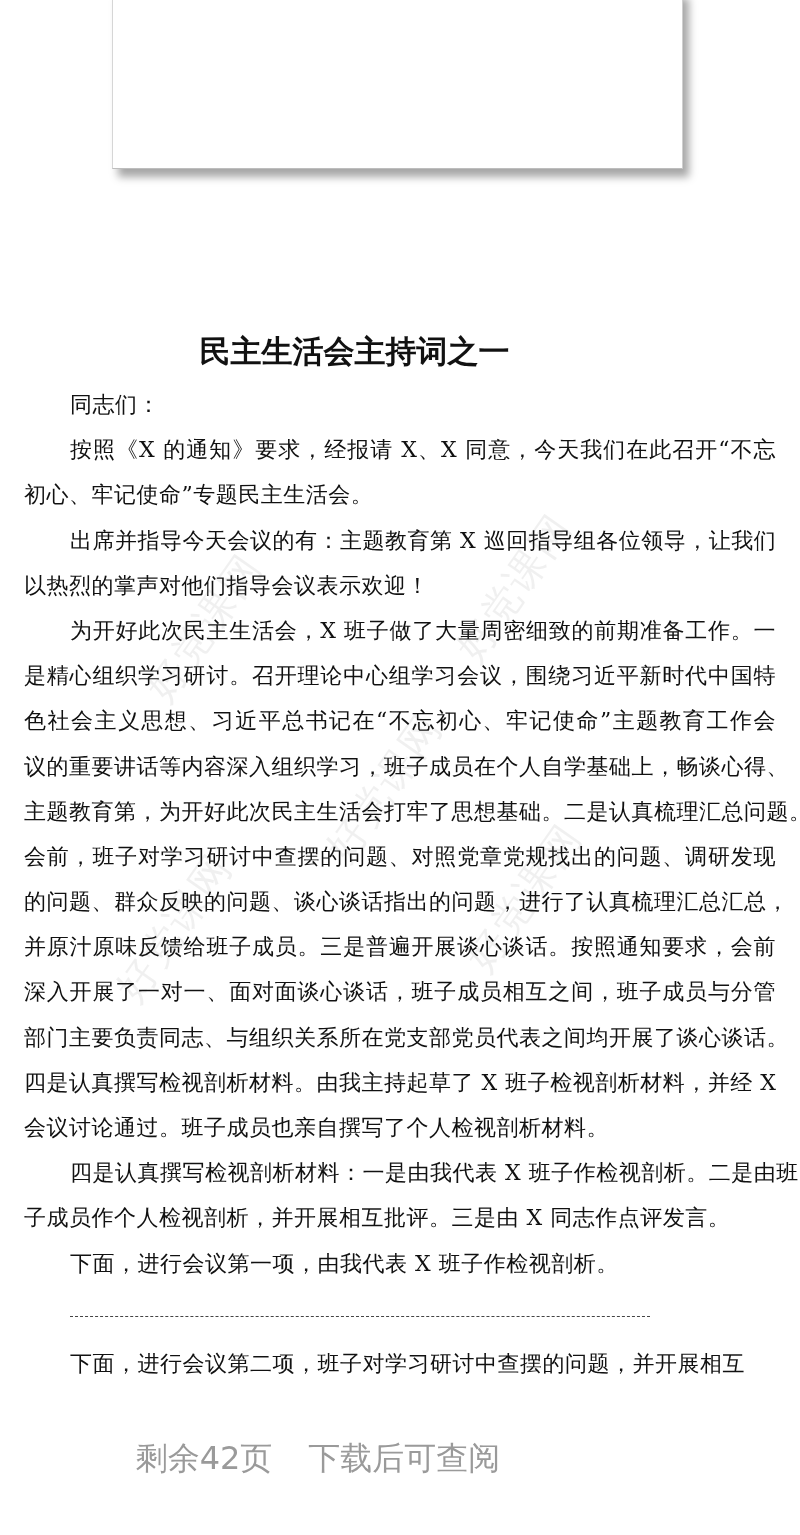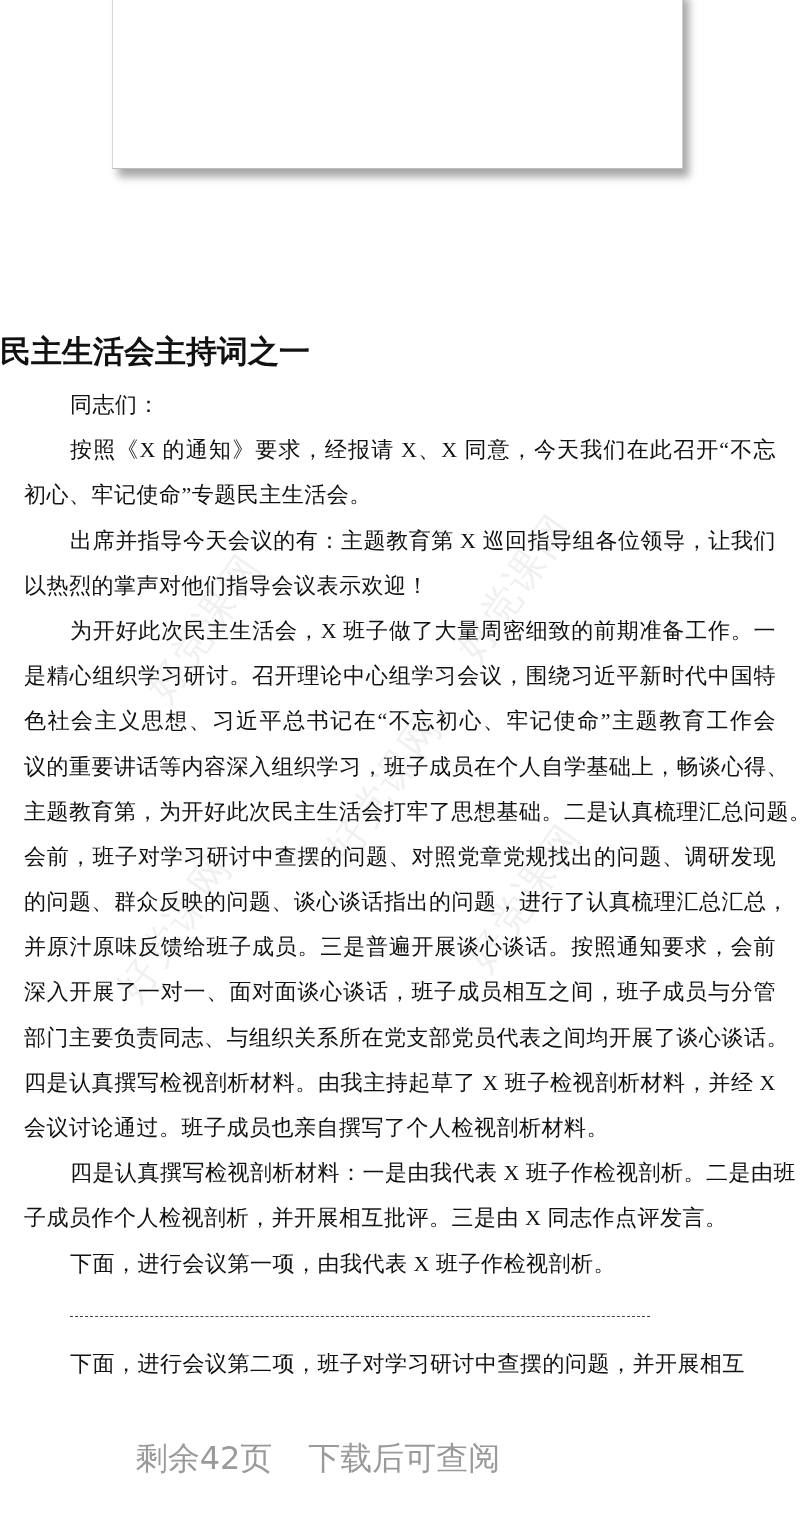--- a/index.html
+++ b/index.html
@@ -40,41 +40,41 @@
       transform: rotate(-55deg);
       transform-origin: center center;
       white-space: nowrap;
       letter-spacing: 2px;
     }
     .doc-title {
       position: absolute;
       left: 0;
       top: 331px;
       width: 709px;
+      text-align: center;
       font-family: "DejaVu Sans", "Liberation Sans", sans-serif;
       font-size: 31px;
       line-height: 40px;
       color: #111111;
       letter-spacing: 0px;
     }
     .body-text {
       position: absolute;
       left: 24px;
       top: 382px;
       width: 752px;
     }
     .line {
       height: 45.2px;
       line-height: 45.2px;
       font-size: 22px;
       white-space: nowrap;
       text-align: justify;
       text-align-last: justify;
       letter-spacing: 0.5px;
-      font-family: Liberation Serif, serif;
     }
     .line.indent { padding-left: 46px; }
     .line.last { text-align-last: left; }
     .line.indent.last { text-align-last: left; }
     .divider-line {
       position: absolute;
       left: 70px;
       top: 1316px;
       width: 580px;
       height: 0;

